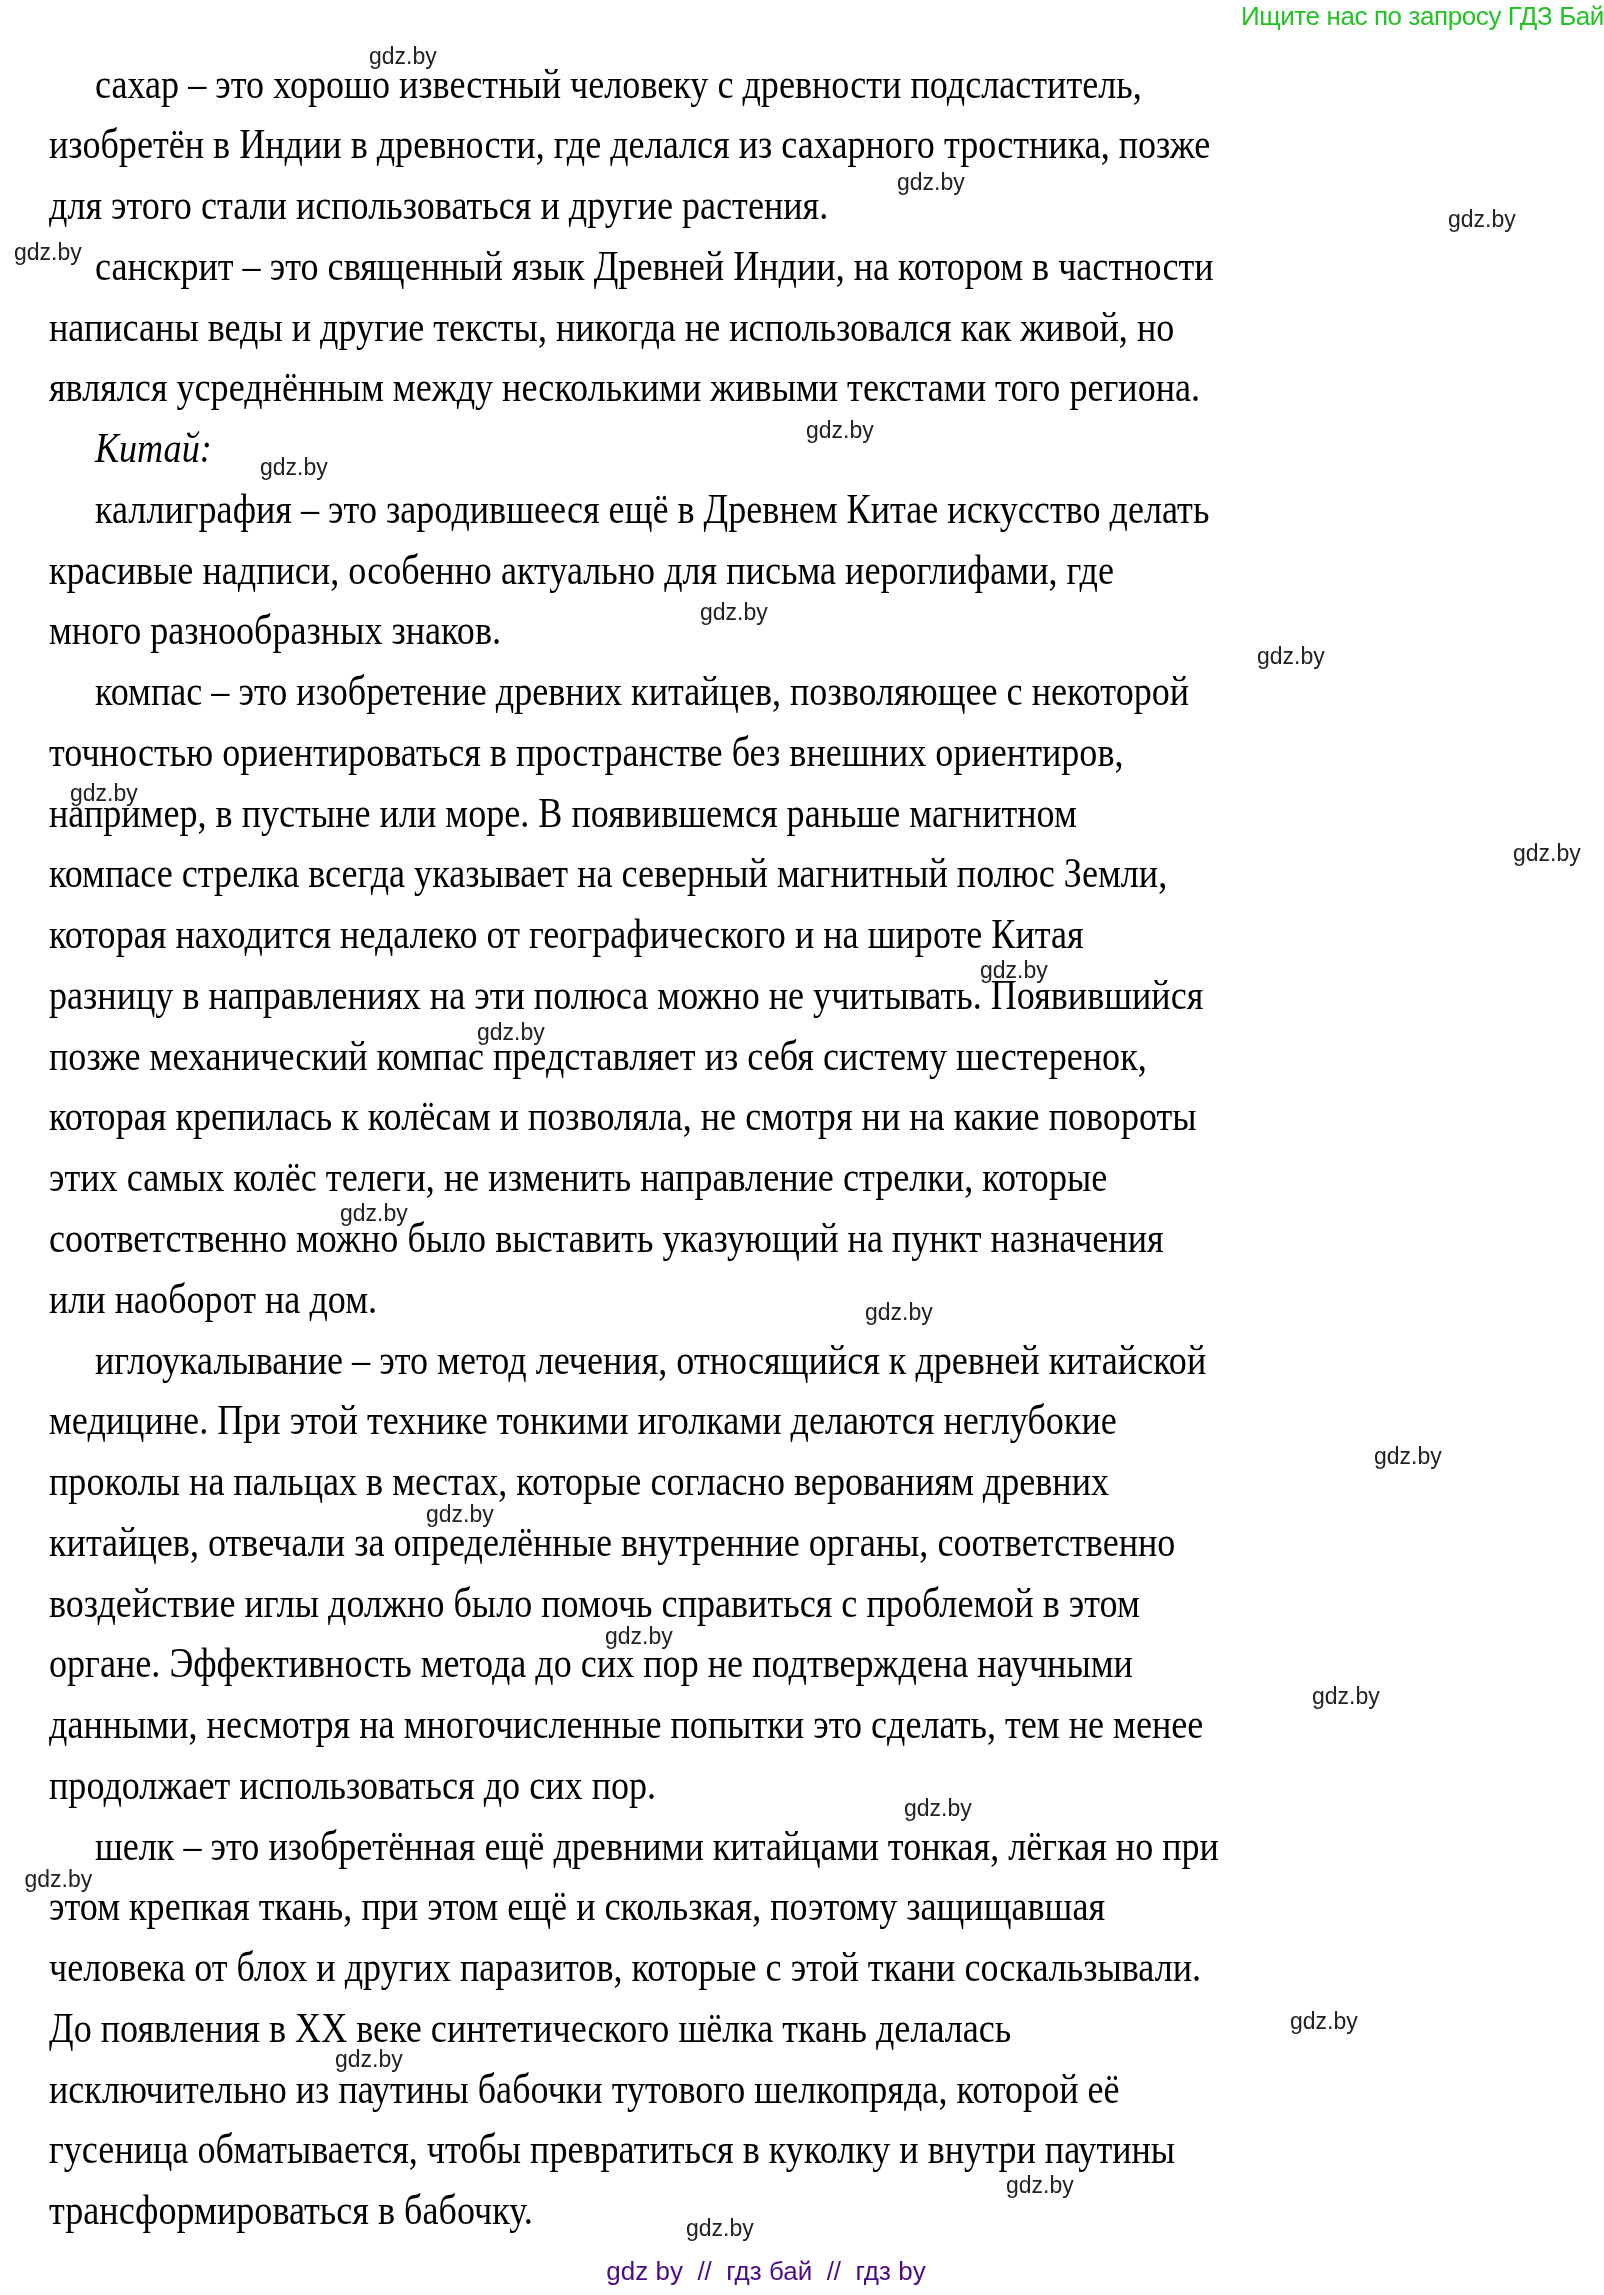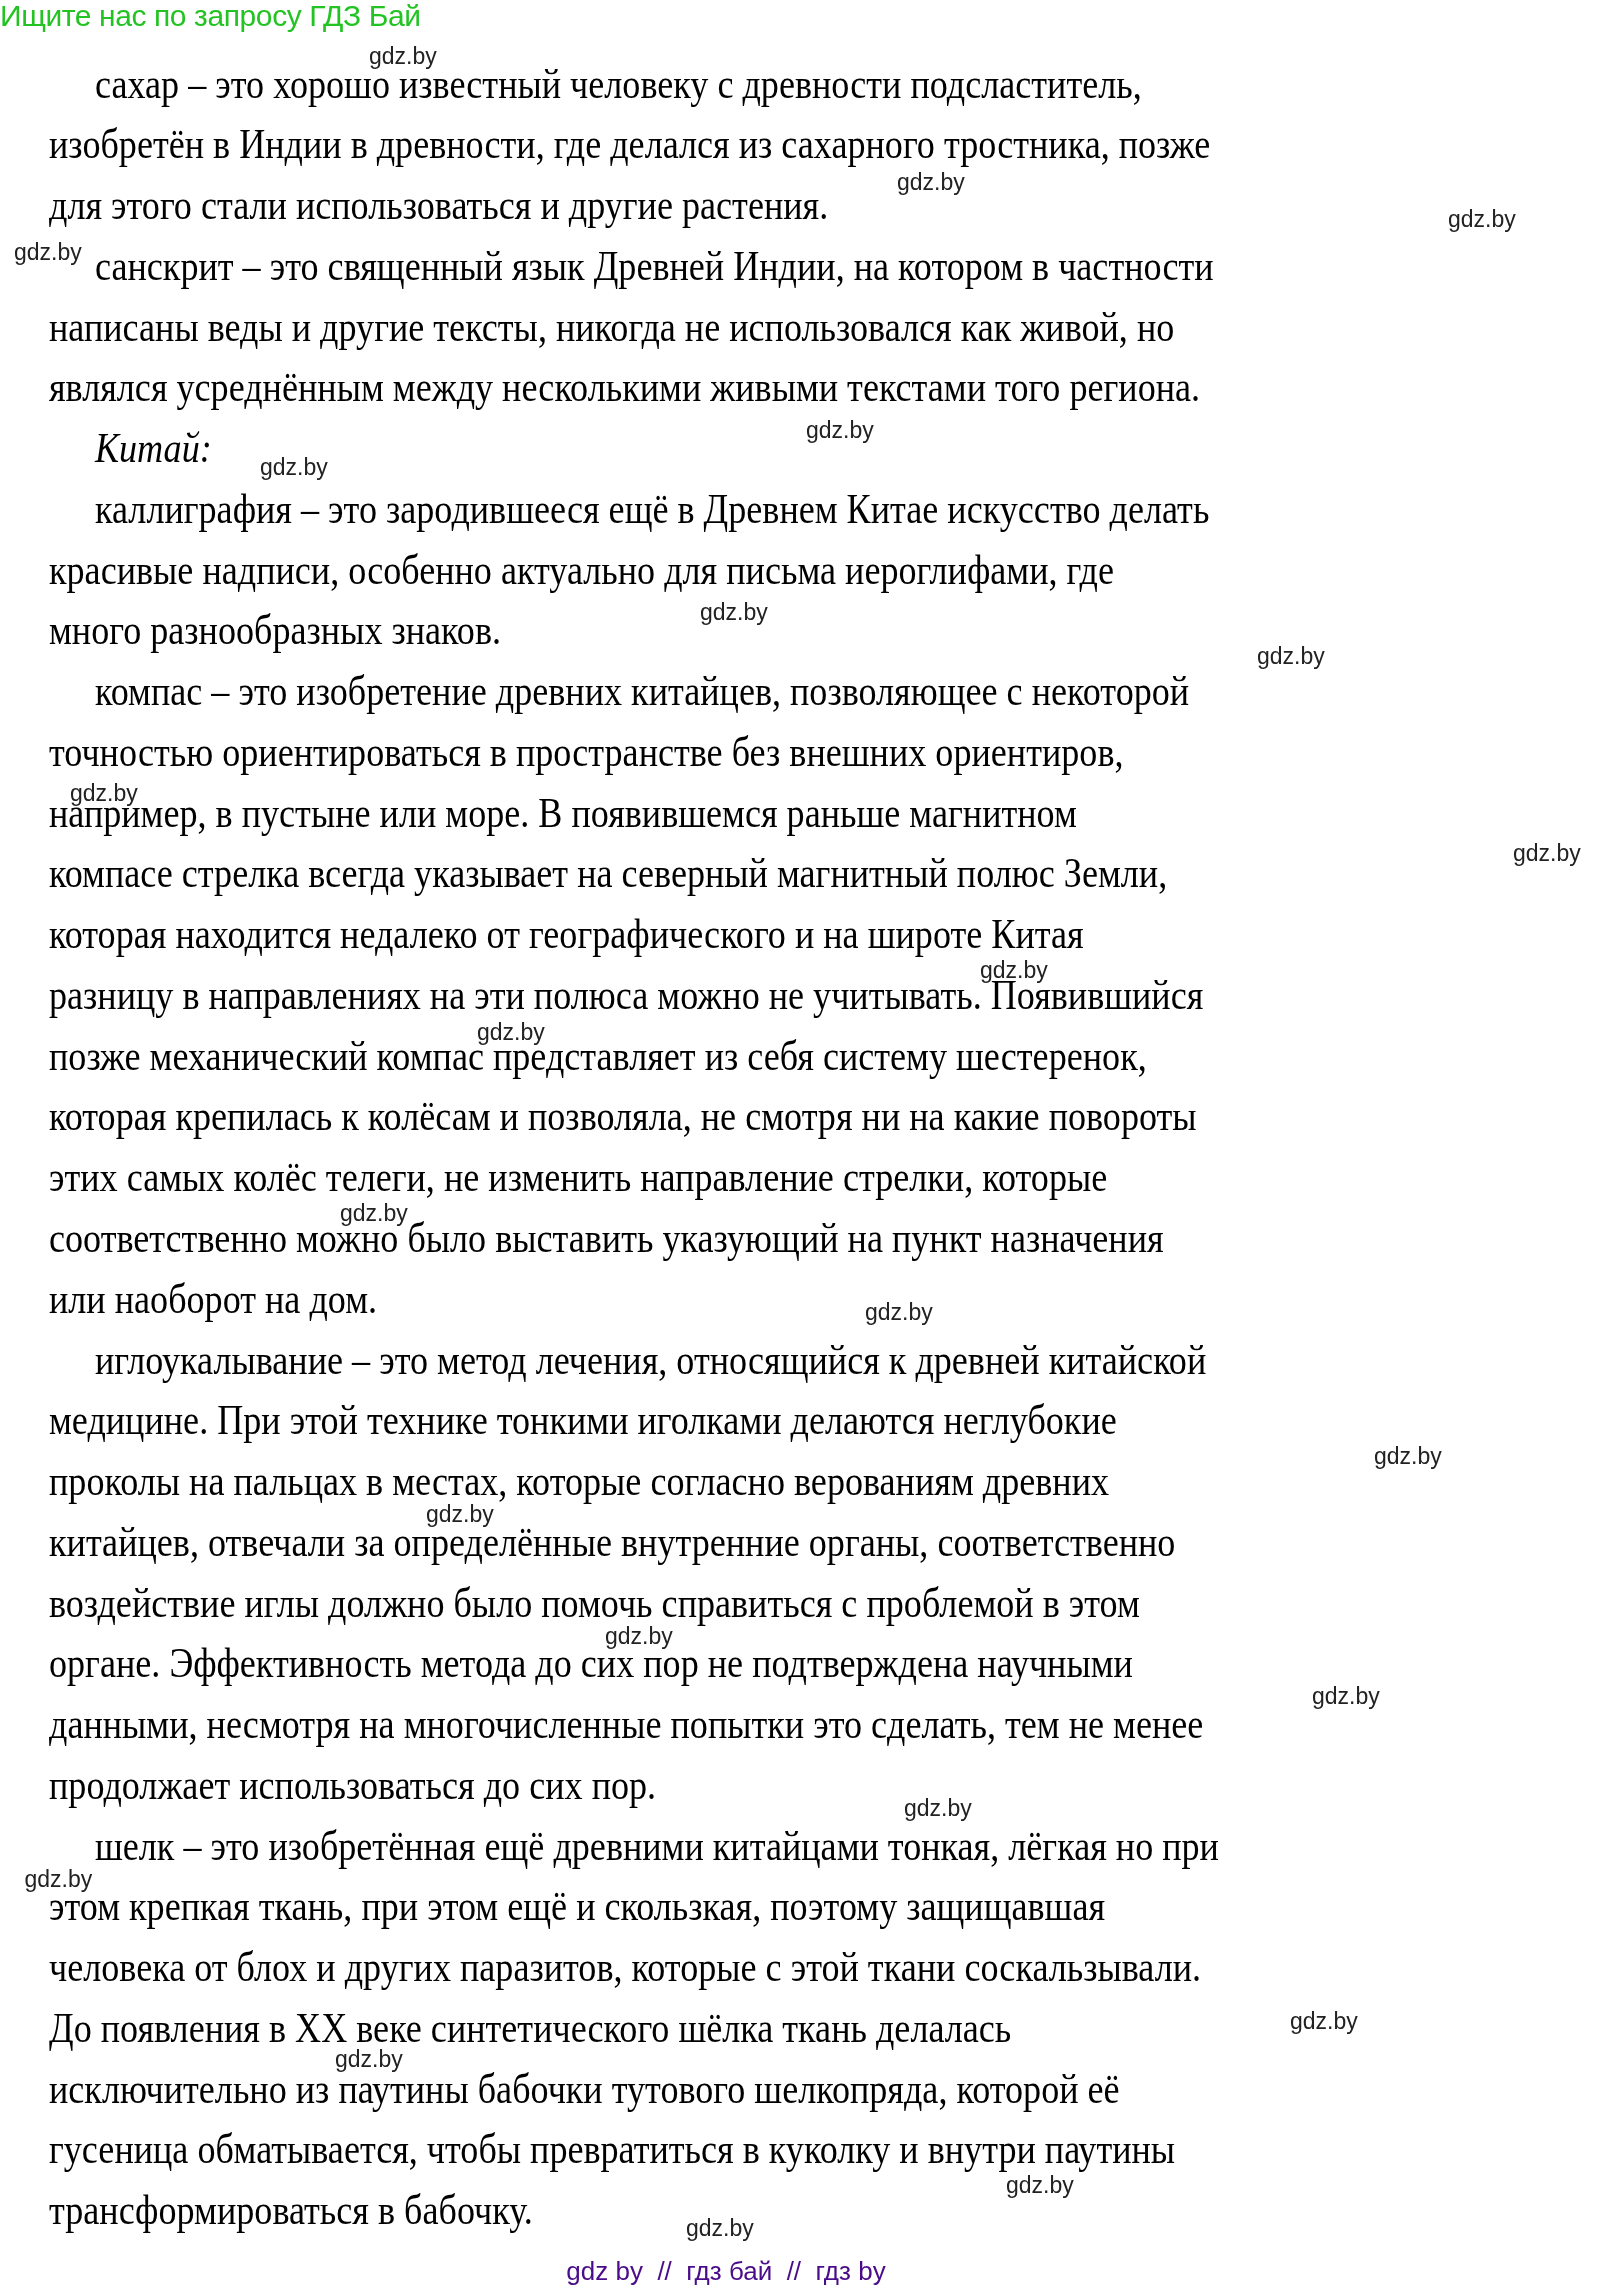--- a/index.html
+++ b/index.html
@@ -1,26 +1,26 @@
 <!DOCTYPE html>
 <html style="font-size:12.6px"><head>
 <meta charset="utf-8">
 <style>
   html, body { margin: 0; padding: 0; background: #ffffff; }
   body { width: 1604px; height: 2295px; position: relative; overflow: hidden; }
   .page { position: absolute; left: 0; top: 0; width: 1604px; height: 2295px; background: #fff; }
   .header {
-    position: absolute; left: 0; top: 1.6px; width: 1604px; text-align: left;
-    font-family: "Liberation Sans", sans-serif; font-size: 30px; line-height: 28px;
+    position: absolute; left: 0; top: 1.6px; width: 1604px; text-align: right;
+    font-family: "Liberation Sans", sans-serif; font-size: 26px; line-height: 28px;
     color: #22c322; letter-spacing: -0.4px;
   }
   .footer {
     position: absolute; left: 0; top: 2255px; width: 1452px; text-align: center;
     font-family: "Liberation Sans", sans-serif; font-size: 26px; line-height: 32px;
-    color: #4b0c8a; white-space: pre;
+    color: #4b0c8a; white-space: pre; padding-left: 40px;
   }
   .line {
     position: absolute; white-space: nowrap;
     font-family: "Liberation Serif", serif; font-size: 43px; line-height: 43px;
     color: #000; transform-origin: 0 0;
   }
   .line.italic { font-style: italic; }
   .wm {
     position: absolute; white-space: nowrap;
     font-family: "Liberation Sans", sans-serif; font-size: 23px; line-height: 25px;

